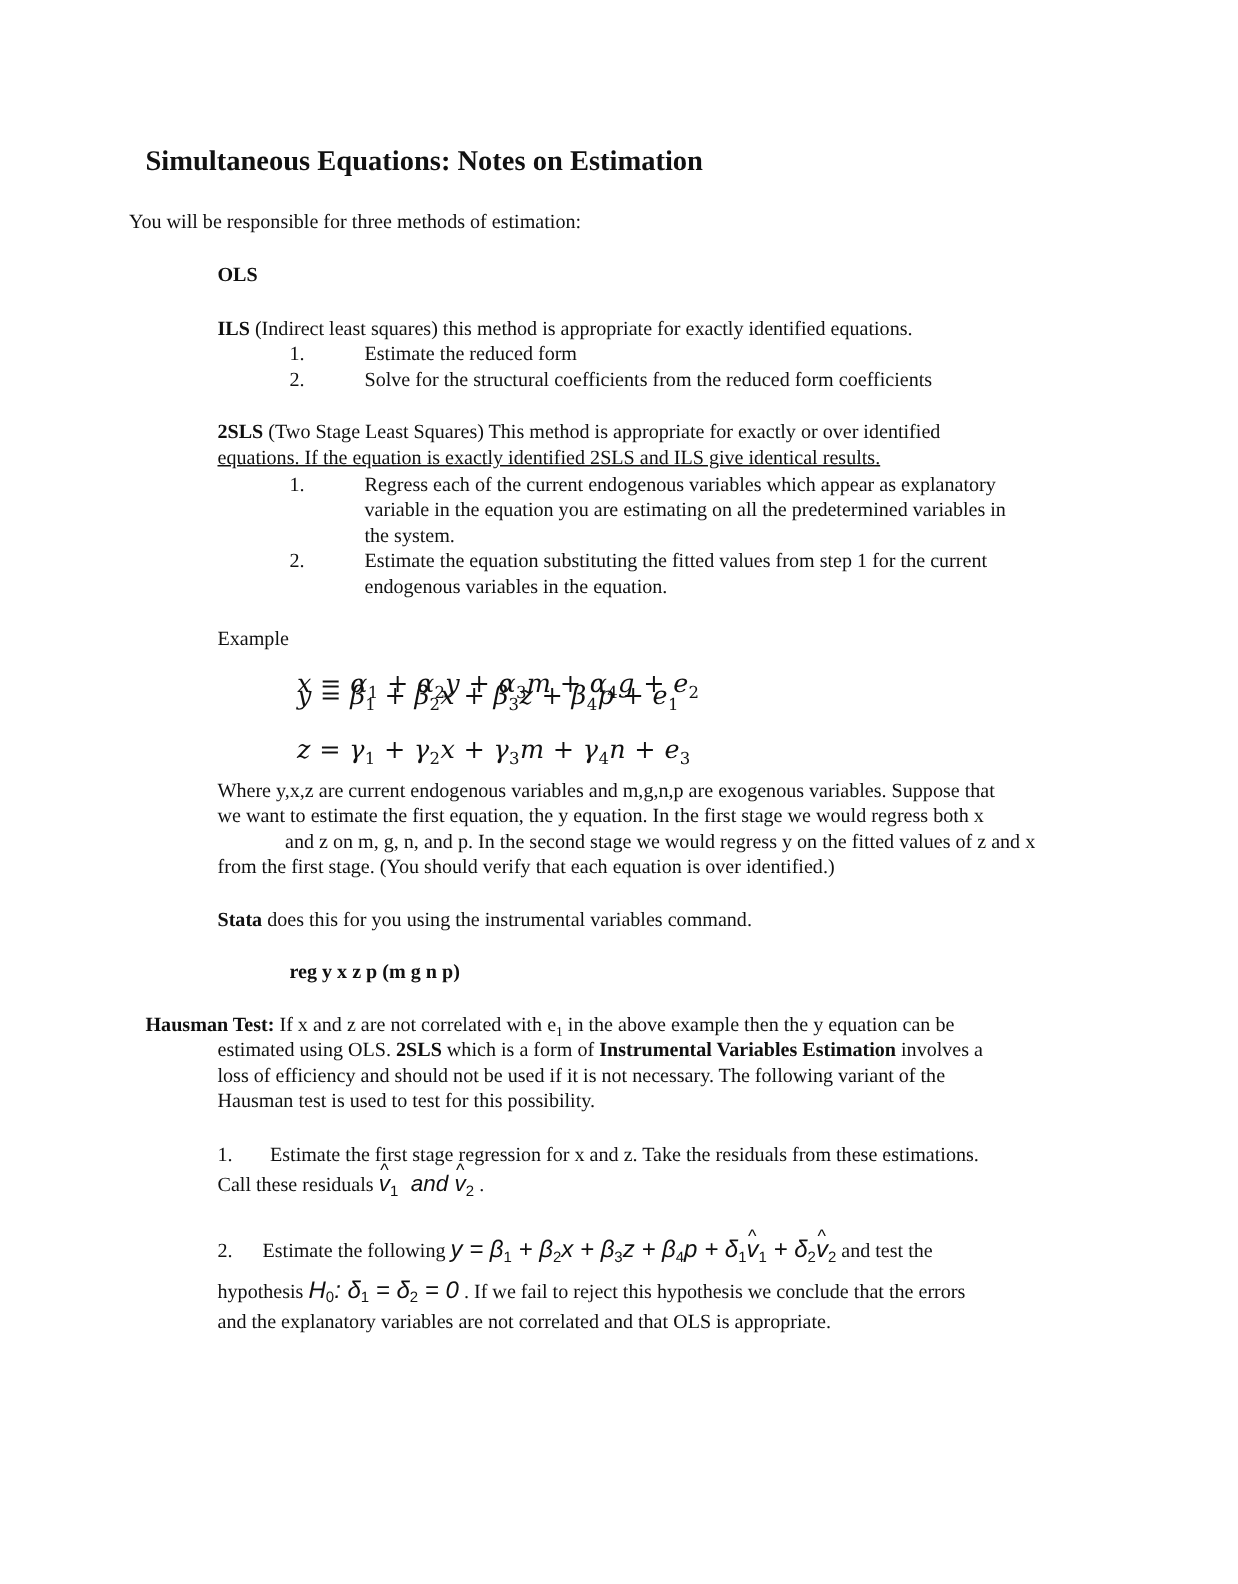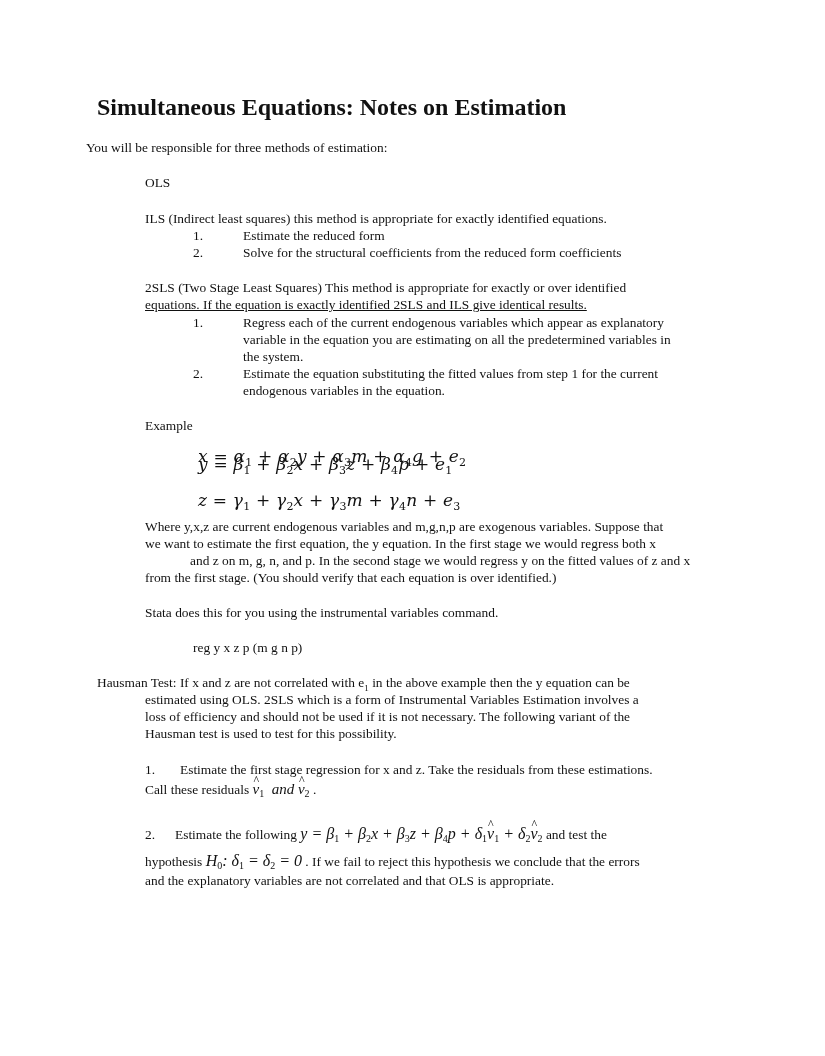--- a/index.html
+++ b/index.html
@@ -2,26 +2,26 @@
 <html><head>
   <meta charset="utf-8">
   <style>
     html, body { margin: 0; padding: 0; background: #ffffff; }
     body {
       width: 825px; height: 1056px; position: relative; overflow: hidden;
       font-family: "Liberation Serif", "DejaVu Serif", serif;
       color: #111; font-size: 13.4px; line-height: 17px;
     }
     .abs { position: absolute; }
-    .title { left: 97px; top: 99px; font-size: 24px; font-weight: bold; }
+    .title { left: 97px; top: 99px; font-size: 19px; font-weight: bold; }
     .p { white-space: nowrap; }
-    b { font-weight: normal; }
+    b { font-weight: bold; }
     .eq { font-family: "DejaVu Serif", serif; font-style: italic; font-size: 17px; white-space: nowrap; letter-spacing: 0.2px; }
     .eq sub { font-size: 11px; font-style: normal; vertical-align: -4px; }
-    .math { font-family: Liberation Serif, serif; font-style: italic; font-size: 15px; white-space: nowrap; }
+    .math { font-family: Liberation Sans, sans-serif; font-style: italic; font-size: 15px; white-space: nowrap; }
     .math sub { font-size: 10px; font-style: normal; vertical-align: -3px; }
     .num { display: inline-block; width: 50px; }
     .hat { position: relative; display: inline-block; }
     .hat::before { content: "^"; position: absolute; left: 1px; top: -9px; font-style: normal; font-size: 12px; }
   </style>
 </head>
 <body>
 
 <div>
 

